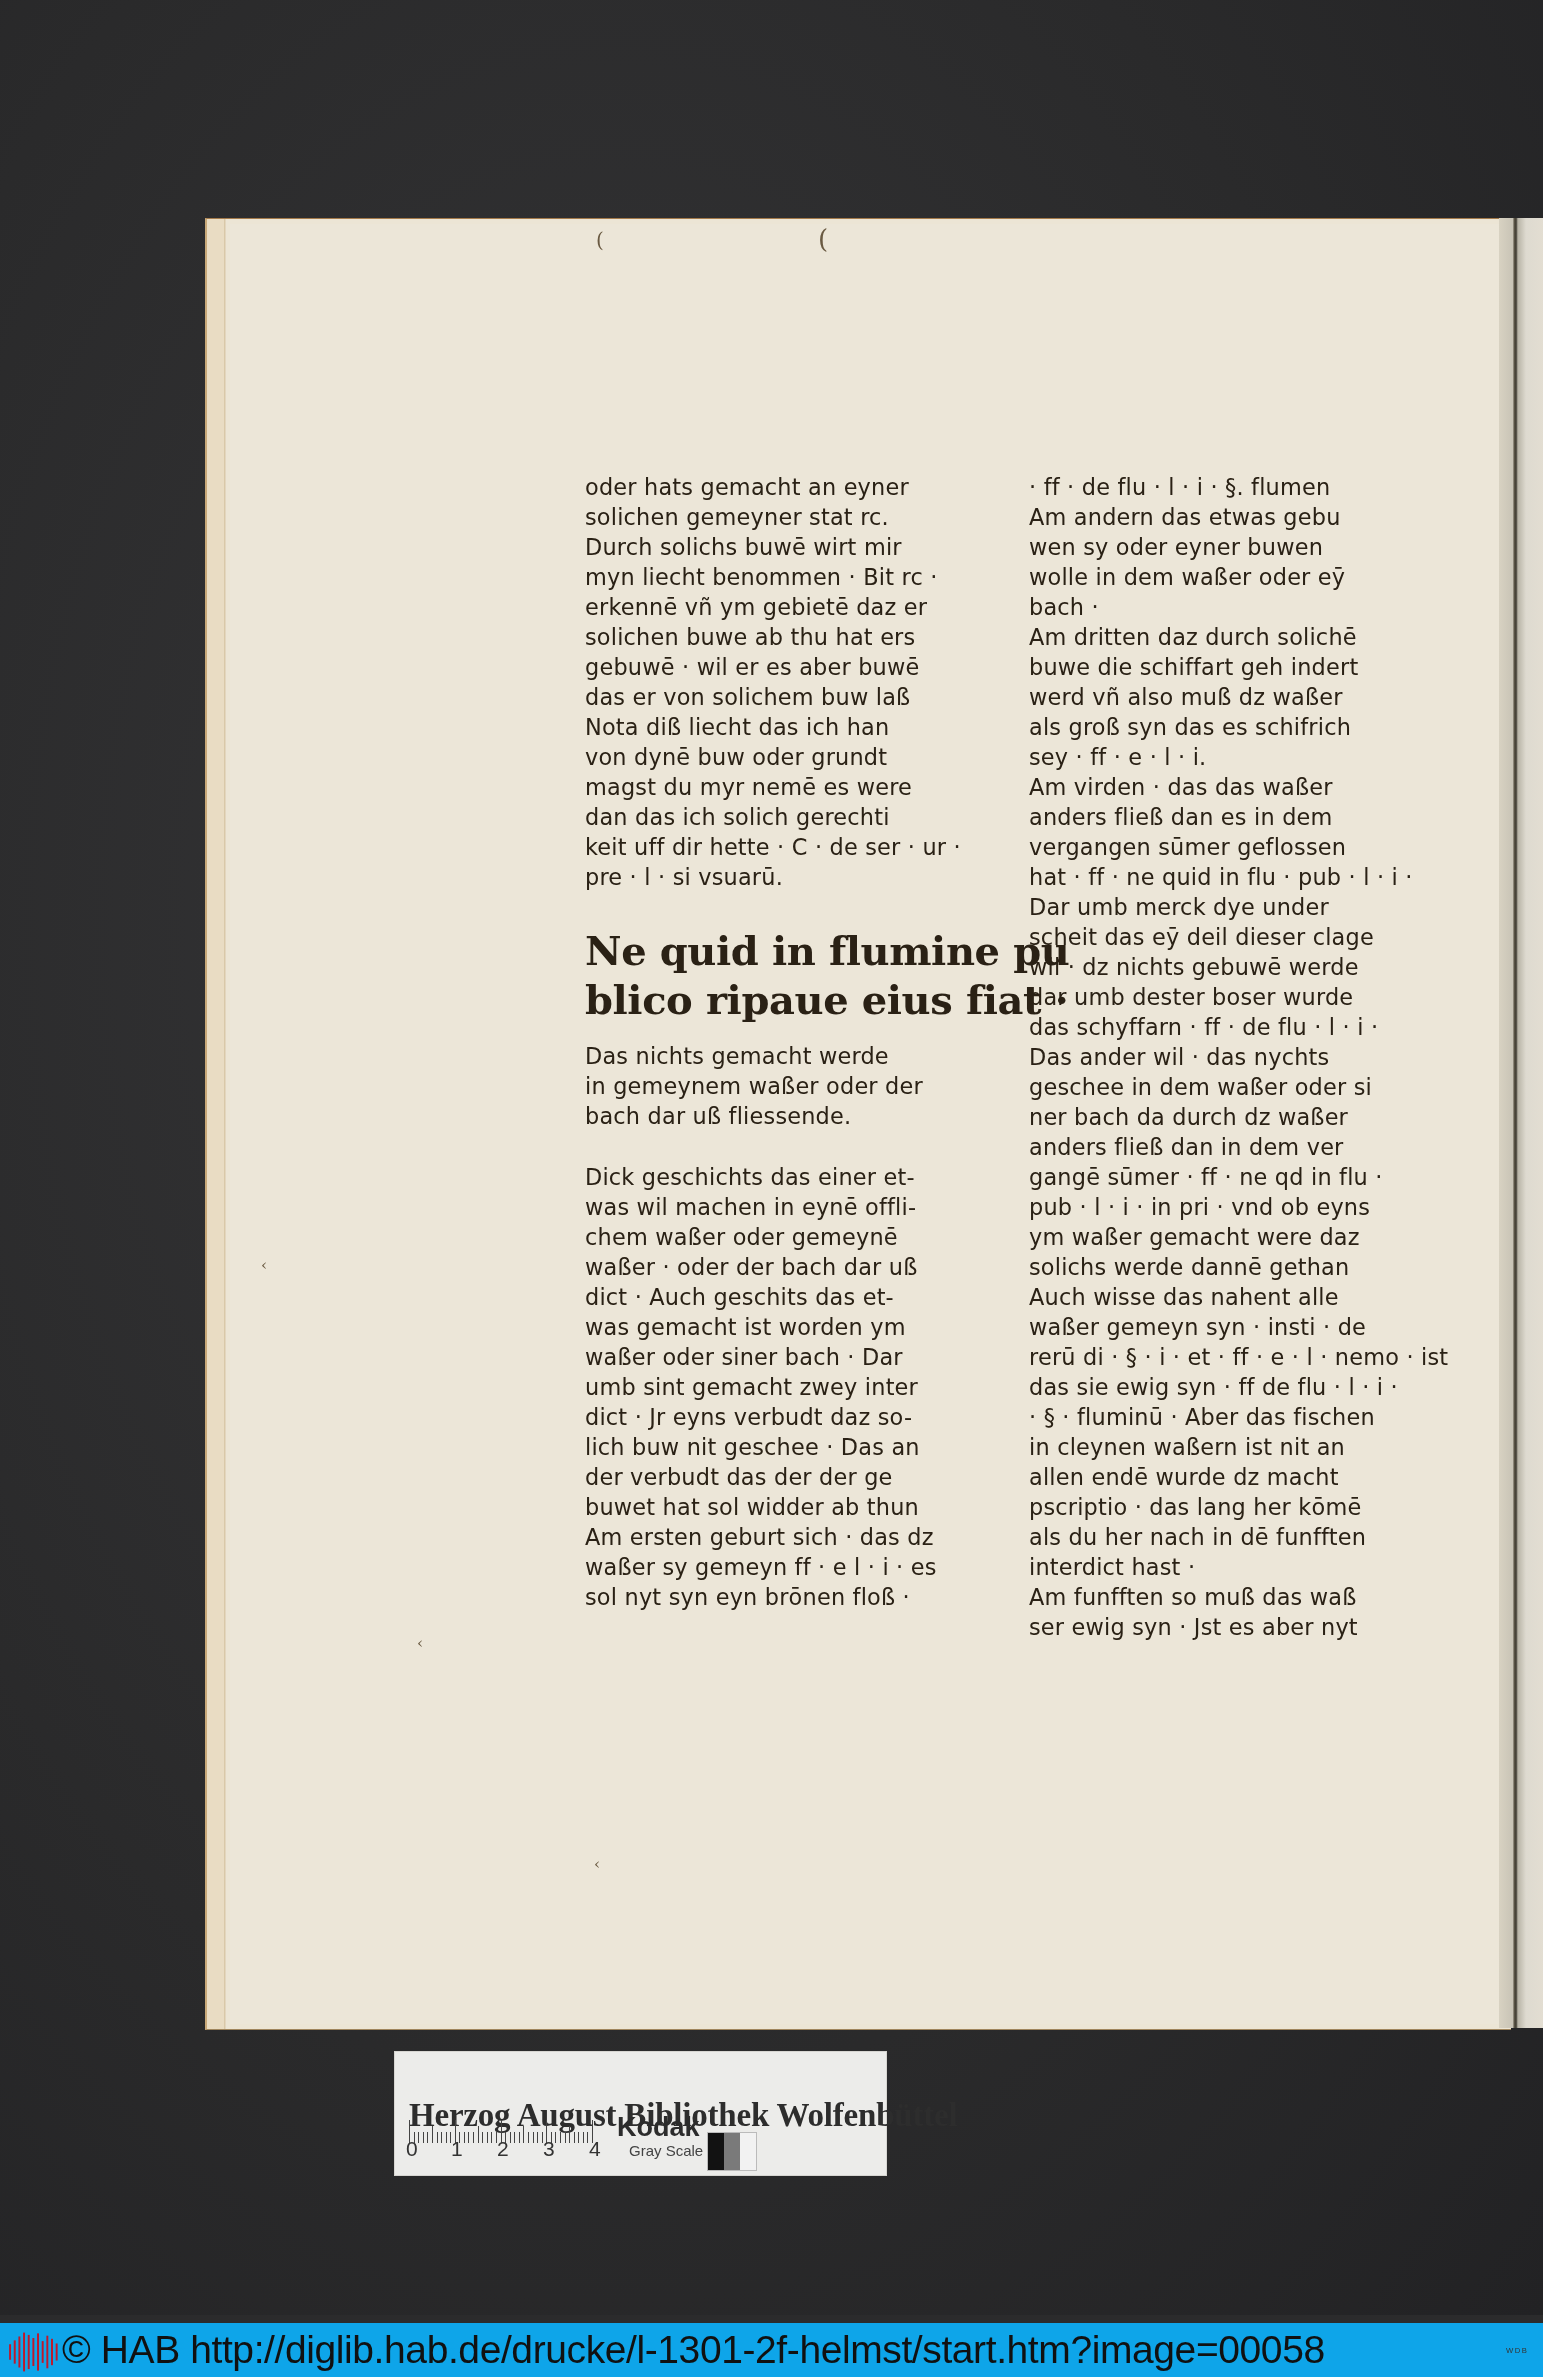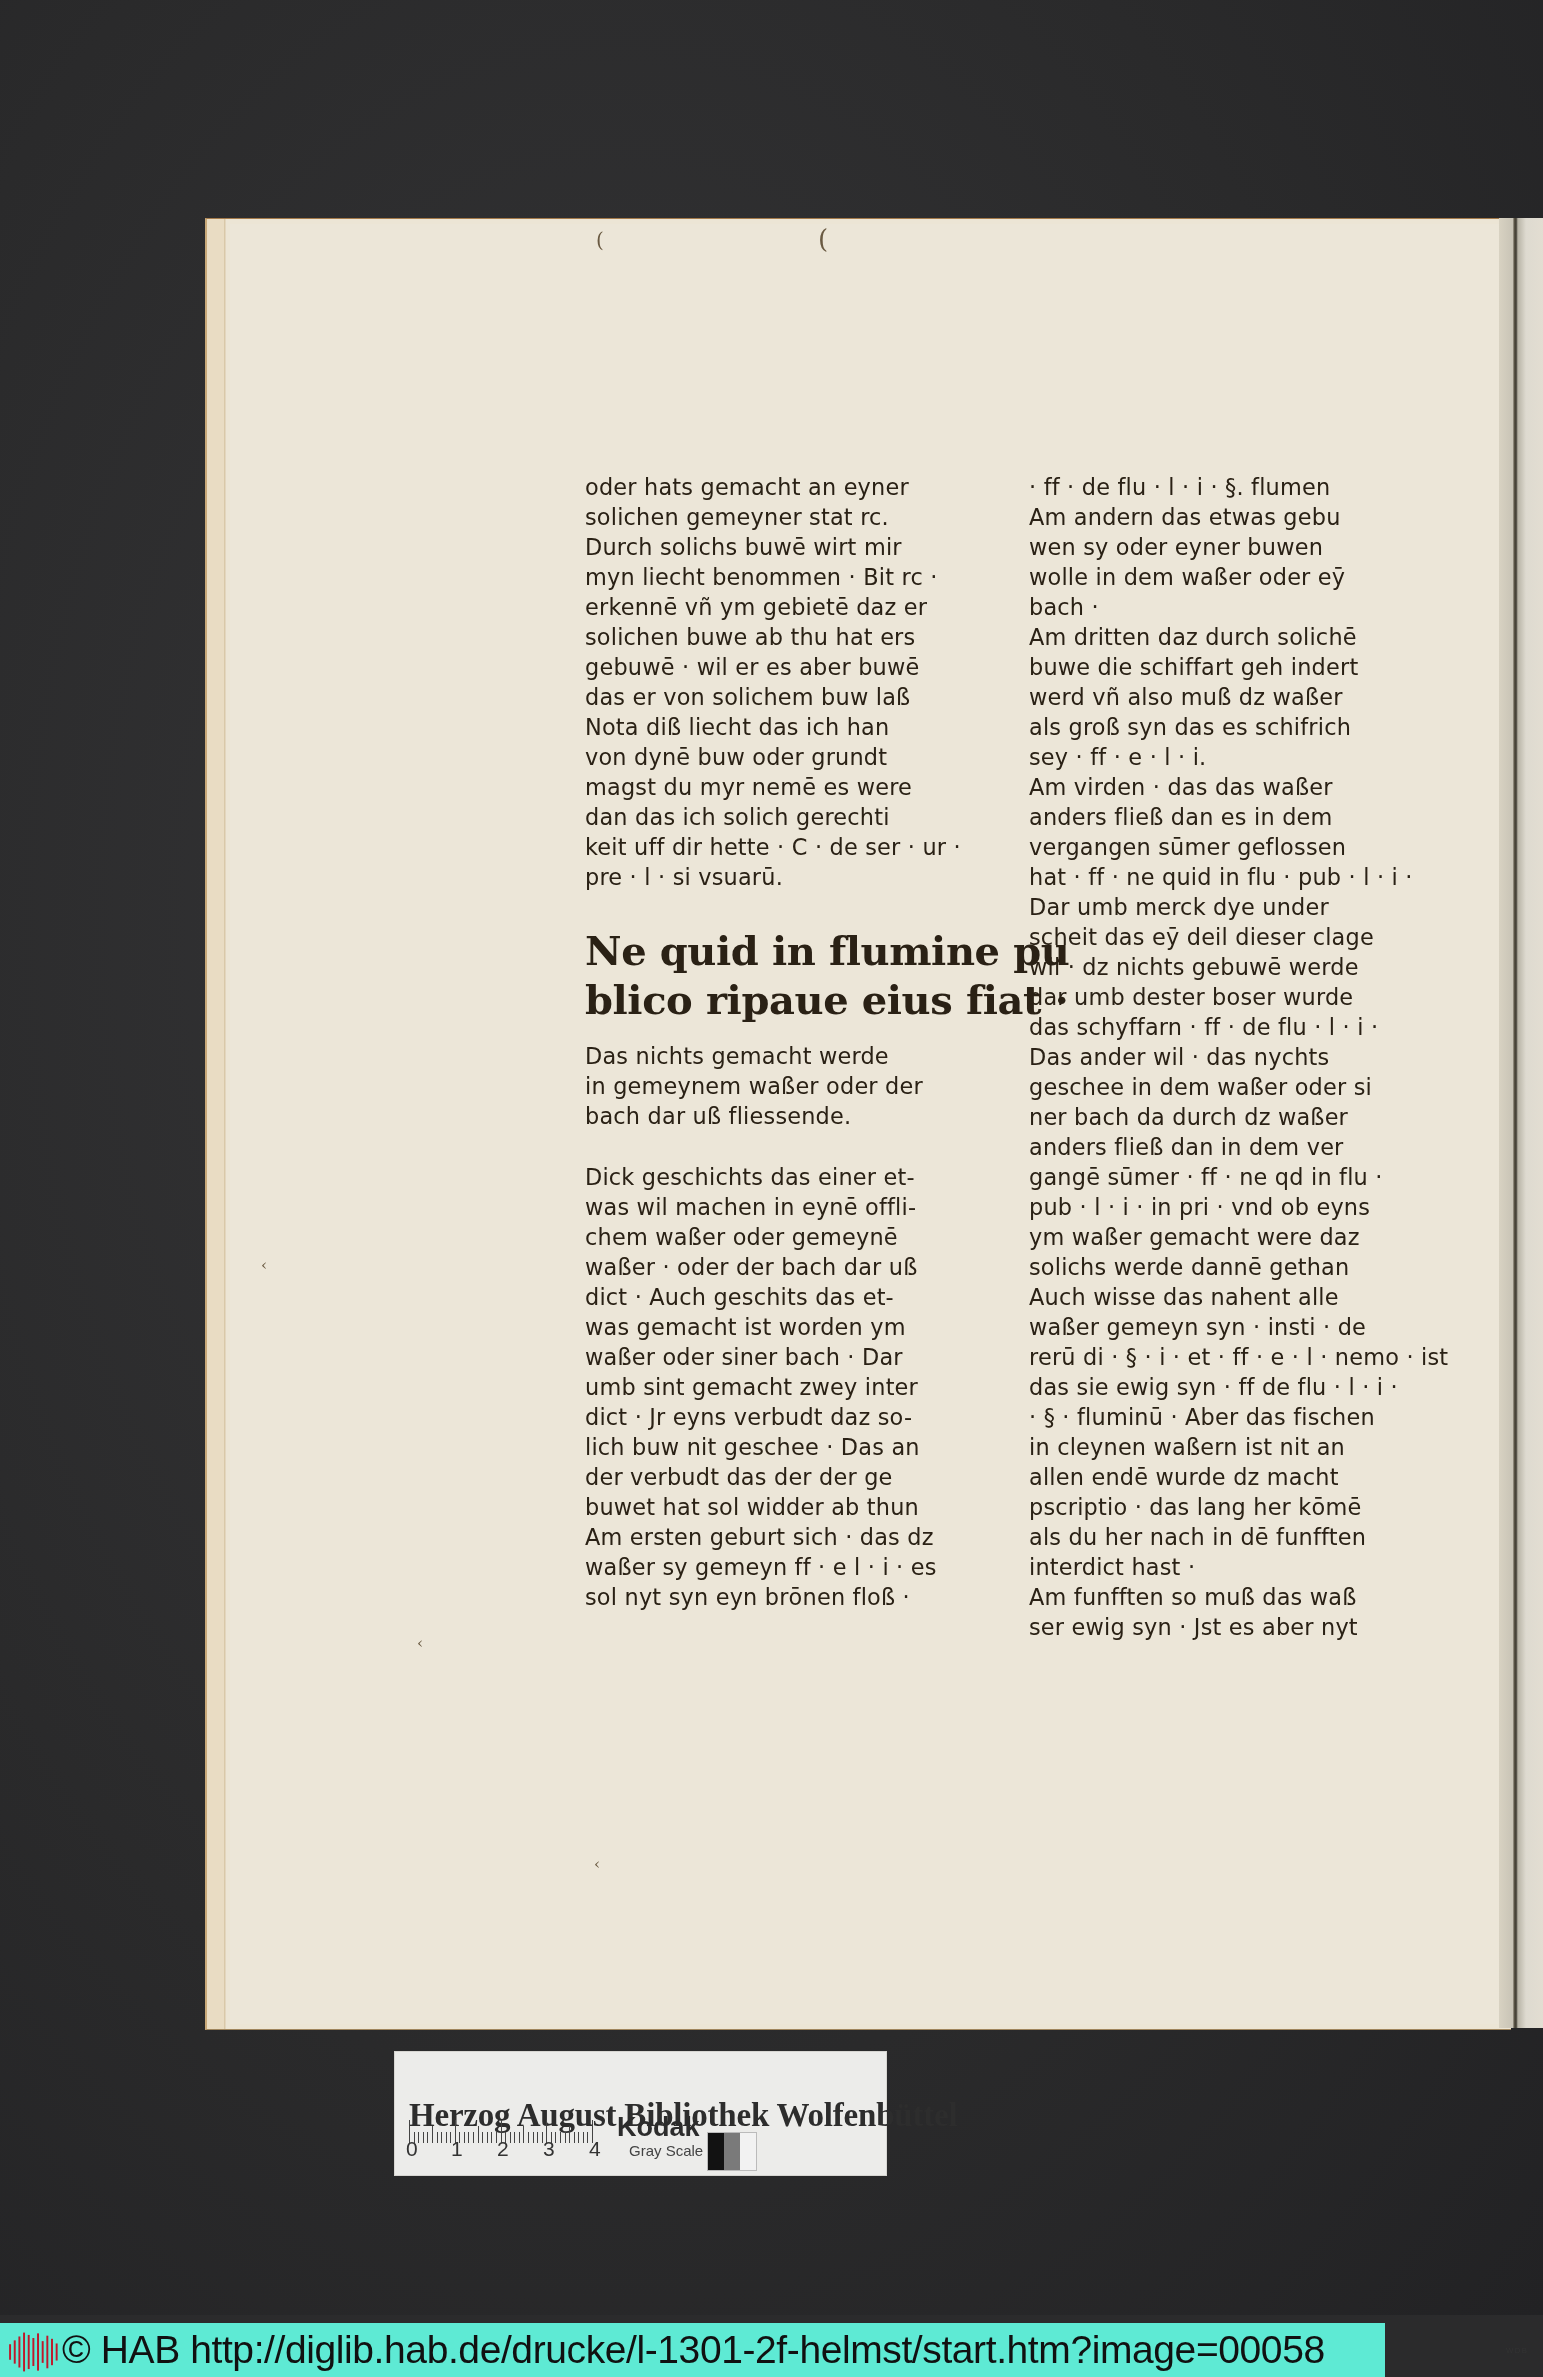--- a/index.html
+++ b/index.html
@@ -62,22 +62,22 @@
       font-family:"Liberation Sans", sans-serif; font-weight:bold; font-size:27px; color:#2c2c2c;
     }
     .grayscale-label {
       position:absolute; left:234px; top:90px;
       font-family:"Liberation Sans", sans-serif; font-size:15px; color:#444;
     }
     .swatches { position:absolute; left:312px; top:80px; width:48px; height:37px; display:flex; border:0.8px solid #bbb; }
     .swatches span { flex:1; }
     
     .footer {
-      position:absolute; left:0; top:2323px; width:1385px; height:55px;
-      background:#5eead4;
+      position:absolute; left:0; top:2323px; width:1543px; height:55px;
+      background:#0ea5e9;
     }
     .footer-logo { position:absolute; left:6.2px; top:7.7px; width:59px; height:42px; }
     .footer-text {
       position:absolute; left:62px; top:4.6px;
       font-family:"Liberation Sans", sans-serif; font-size:39px; color:#111; white-space:nowrap;
       letter-spacing:-0.4px;
     }
     .footer-badge {
       position:absolute; left:1506px; top:23px;
       font-family:Liberation Sans, sans-serif; font-size:7.7px; color:#333; letter-spacing:1.5px;

